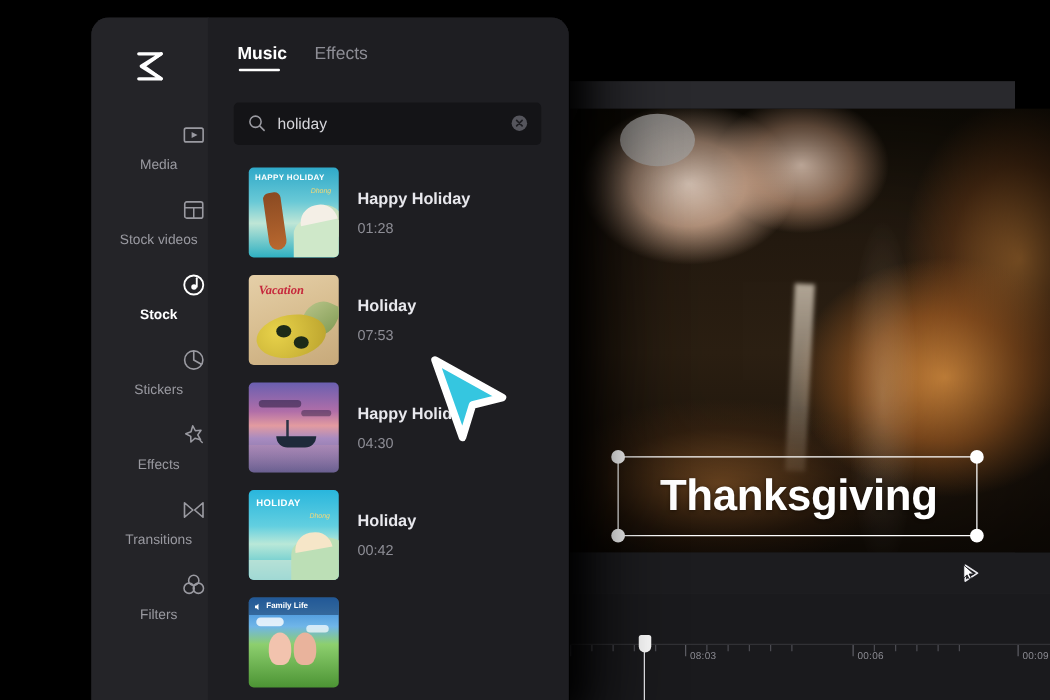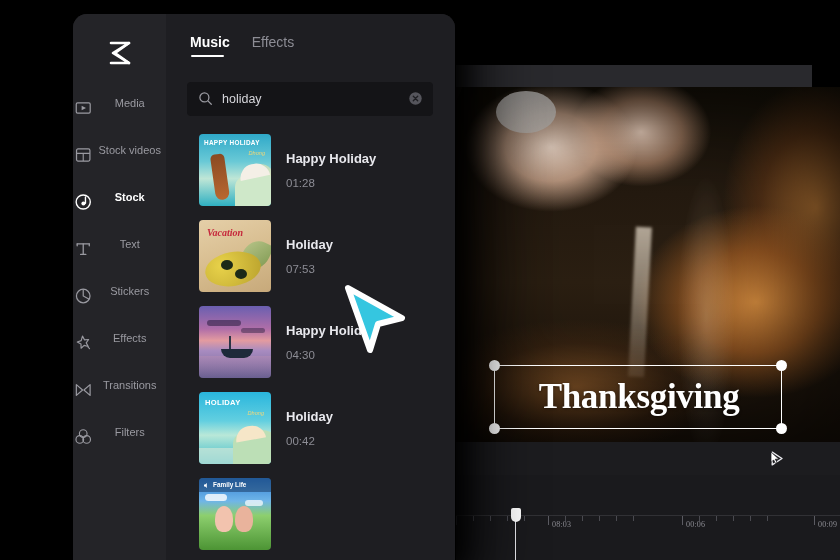--- a/index.html
+++ b/index.html
@@ -8,21 +8,20 @@
     background:#000;
     font-family:"Liberation Sans", sans-serif;
     -webkit-font-smoothing:antialiased;
   }
   #stage{position:relative;width:840px;height:560px;background:#000;overflow:hidden;}
 
   
   .editor{
     position:absolute;left:456px;top:65px;width:356px;height:495px;
     background:#1c1c1f;
-    font-family:Liberation Serif, serif;
   }
   .editor-topbar{
     position:absolute;left:0;top:0;width:100%;height:22px;background:#29292d;
   }
   .preview{
     position:absolute;left:0;top:22px;width:384px;height:355px;overflow:hidden;
     background:#0d0a07;
   }
   
   .photo{
@@ -109,21 +108,21 @@
 
   .rail{
     position:absolute;left:0;top:0;width:93px;height:546px;background:#242428;
     border-right:1px solid #2c2c31;
   }
   .logo{
     position:absolute;left:33px;top:26px;width:28px;height:26px;
   }
   .rail-items{position:absolute;left:0;top:74px;width:93px;}
   .rail-item{
-    width:93px;padding:9px 0 9px;display:flex;flex-direction:row;align-items:flex-start;
+    width:93px;padding:9px 0 9px;display:flex;flex-direction:column;align-items:flex-end;
     cursor:pointer;
   }
   .rail-ic{width:22px;height:22px;display:block;margin-bottom:7px;}
   .rail-lb{
     font-size:11px;color:#9a9aa1;line-height:13px;text-align:center;width:78px;
   }
   .rail-item.active .rail-lb{color:#fff;font-weight:600;}
 
   .content{position:absolute;left:93px;top:0;width:289px;height:546px;background:#1e1e22;}
   .tabs{position:absolute;left:24px;top:20px;display:flex;gap:22px;align-items:flex-end;}
@@ -293,29 +292,20 @@
 
         <div class="rail-item active">
           <svg class="rail-ic" viewBox="0 0 22 22">
             <circle cx="11" cy="11" r="7.6" fill="none" stroke="#fff" stroke-width="1.5"></circle>
             <path d="M13.4 5.6 V12.4" stroke="#fff" stroke-width="1.5" stroke-linecap="round"></path>
             <circle cx="11.2" cy="12.6" r="2.2" fill="#fff"></circle>
           </svg>
           <div class="rail-lb">Stock</div>
         </div>
 
-        <div class="rail-item">
-          <svg class="rail-ic" viewBox="0 0 22 22">
-            <path d="M4.5 5.5 H17.5" stroke="#9a9aa1" stroke-width="1.4" stroke-linecap="round"></path>
-            <path d="M11 5.5 V16.8" stroke="#9a9aa1" stroke-width="1.4" stroke-linecap="round"></path>
-            <path d="M8.2 16.8 H13.8" stroke="#9a9aa1" stroke-width="1.4" stroke-linecap="round"></path>
-            <path d="M4.5 5.5 V7.6 M17.5 5.5 V7.6" stroke="#9a9aa1" stroke-width="1.4" stroke-linecap="round"></path>
-          </svg>
-          <div class="rail-lb">Text</div>
-        </div>
 
         <div class="rail-item">
           <svg class="rail-ic" viewBox="0 0 22 22">
             <circle cx="11" cy="11" r="7.3" fill="none" stroke="#9a9aa1" stroke-width="1.3"></circle>
             <path d="M11 3.7 V11 L17.4 14.6" fill="none" stroke="#9a9aa1" stroke-width="1.3"></path>
           </svg>
           <div class="rail-lb">Stickers</div>
         </div>
 
         <div class="rail-item">

